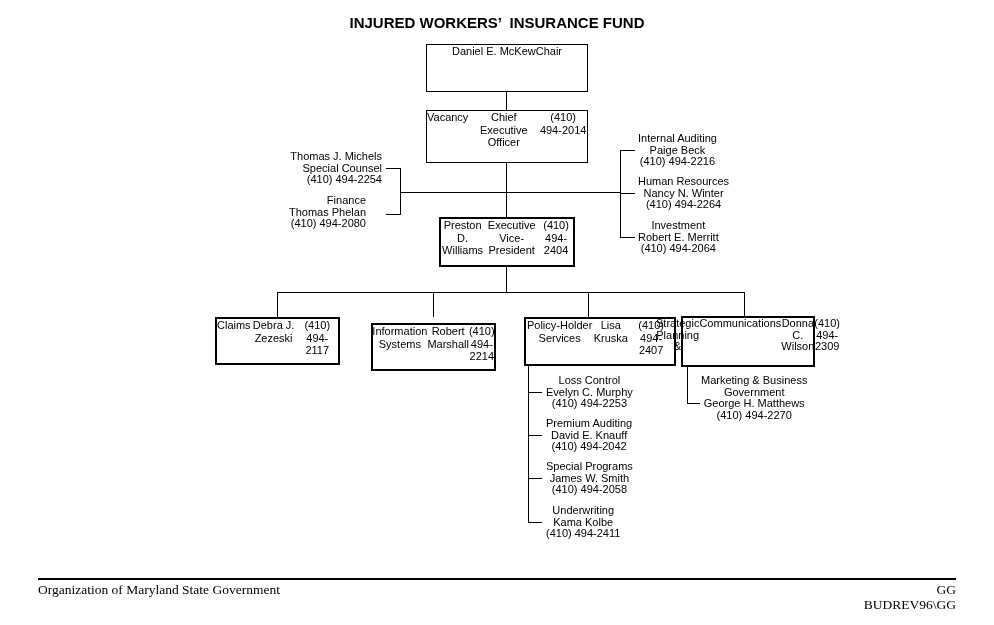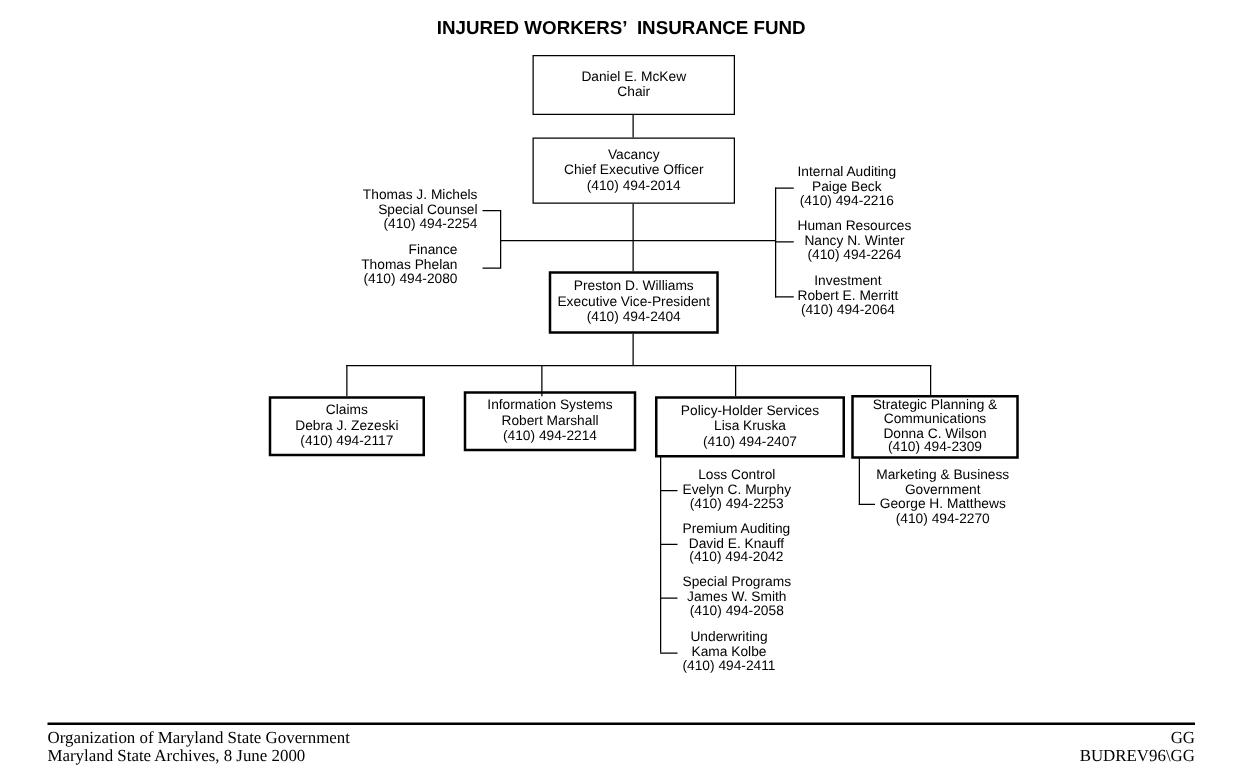--- a/index.html
+++ b/index.html
@@ -15,31 +15,31 @@
     position: absolute; top: 14px; left: 0; right: 0;
     text-align: center;
     font-weight: bold;
     font-size: 15px;
     white-space: pre;
   }
   .box {
     position: absolute;
     border: 1px solid #000;
     background: #fff;
-    display: flex; flex-direction: column; justify-content: center;
+    display: flex; flex-direction: row; justify-content: center;
     text-align: center;
     font-size: 11px; line-height: 12.5px;
     box-sizing: border-box;
   }
   .box.thick { border-width: 2px; }
   #box-chair     { left: 426px; top: 44px;  width: 162px; height: 48px; }
   #box-ceo       { left: 426px; top: 110px; width: 162px; height: 53px; }
   #box-evp       { left: 439px; top: 217px; width: 136px; height: 50px; }
   #box-claims    { left: 215px; top: 317px; width: 125px; height: 48px; }
-  #box-info      { left: 371px; top: 313px; width: 138px; height: 48px; }
+  #box-info      { left: 371px; top: 323px; width: 125px; height: 48px; }
   #box-policy    { left: 524px; top: 317px; width: 152px; height: 49px; }
   #box-strategic { left: 681px; top: 316px; width: 134px; height: 51px; line-height: 11.5px; }
 
   .staff {
     position: absolute;
     font-size: 11px; line-height: 11.5px; text-align: center;
   }
   .staff.right-align { text-align: right; }
   #staff-counsel      { left: 262px; top: 151px; width: 120px; }
   #staff-finance      { left: 246px; top: 195px; width: 120px; }
@@ -202,18 +202,17 @@
 <div class="line" id="l-policy-t1"></div>
 <div class="line" id="l-policy-t2"></div>
 <div class="line" id="l-policy-t3"></div>
 <div class="line" id="l-policy-t4"></div>
 <div class="line" id="l-strategic-v"></div>
 <div class="line" id="l-strategic-t1"></div>
 
 <div class="footer-rule"></div>
 <div class="footer-text footer-left">
   <div>Organization of Maryland State Government</div>
-  <div>Maryland State Archives, 8 June 2000</div>
 </div>
 <div class="footer-text footer-right">
   <div>GG</div>
   <div>BUDREV96\GG</div>
 </div>
 
 </body></html>

